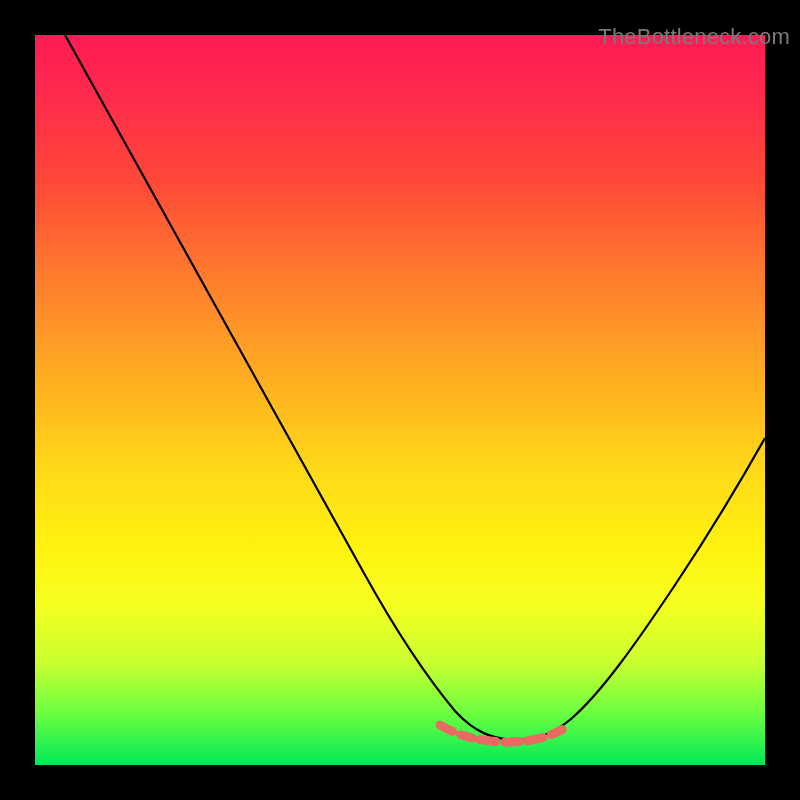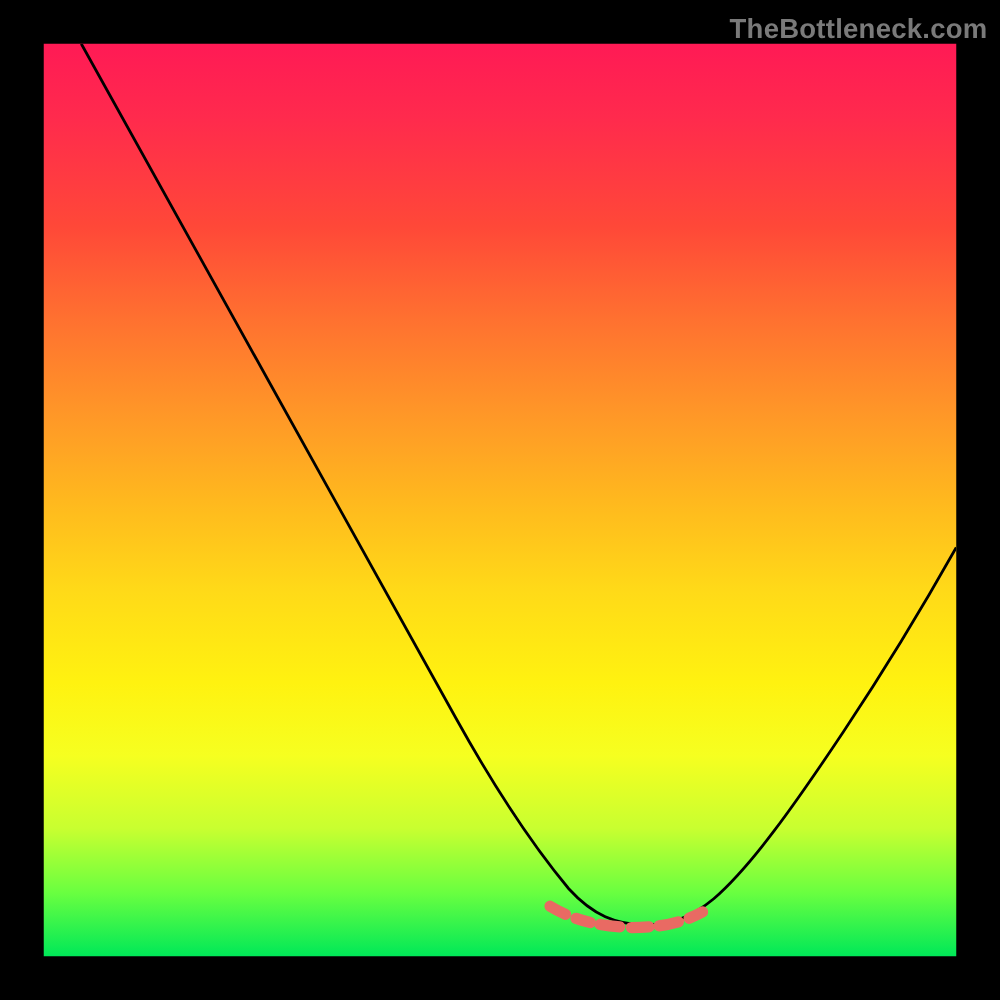--- a/index.html
+++ b/index.html
@@ -42,26 +42,25 @@
   }
   .curve-svg {
     position: absolute;
     left: 0;
     top: 0;
     width: 730px;
     height: 730px;
   }
   .watermark {
     position: absolute;
-    top: 10px;
+    top: 24px;
     right: 10px;
     color: #7a7a7a;
     font-size: 22px;
     letter-spacing: 0.2px;
-    font-weight: bold;
   }
 </style>
 </head>
 <body>
 
 <div class="frame">
   <div class="plot">
     <svg class="curve-svg" viewBox="0 0 730 730" preserveAspectRatio="none">
 
       <path fill="none" stroke="#000" stroke-width="2.2" d="M30,0

